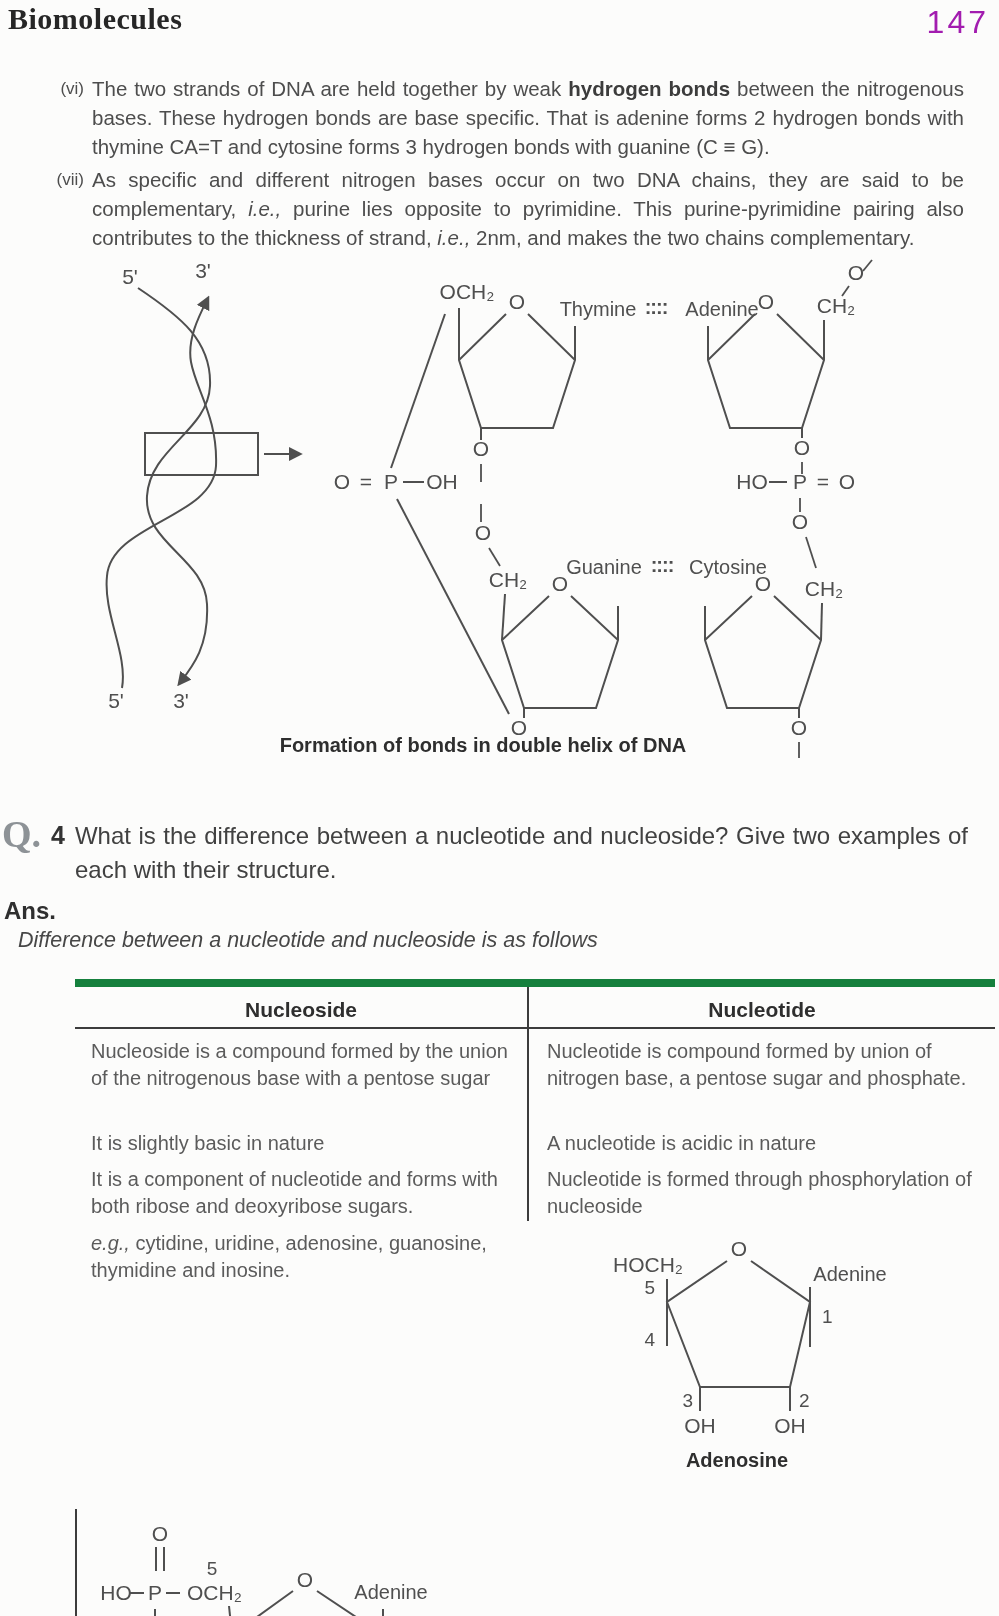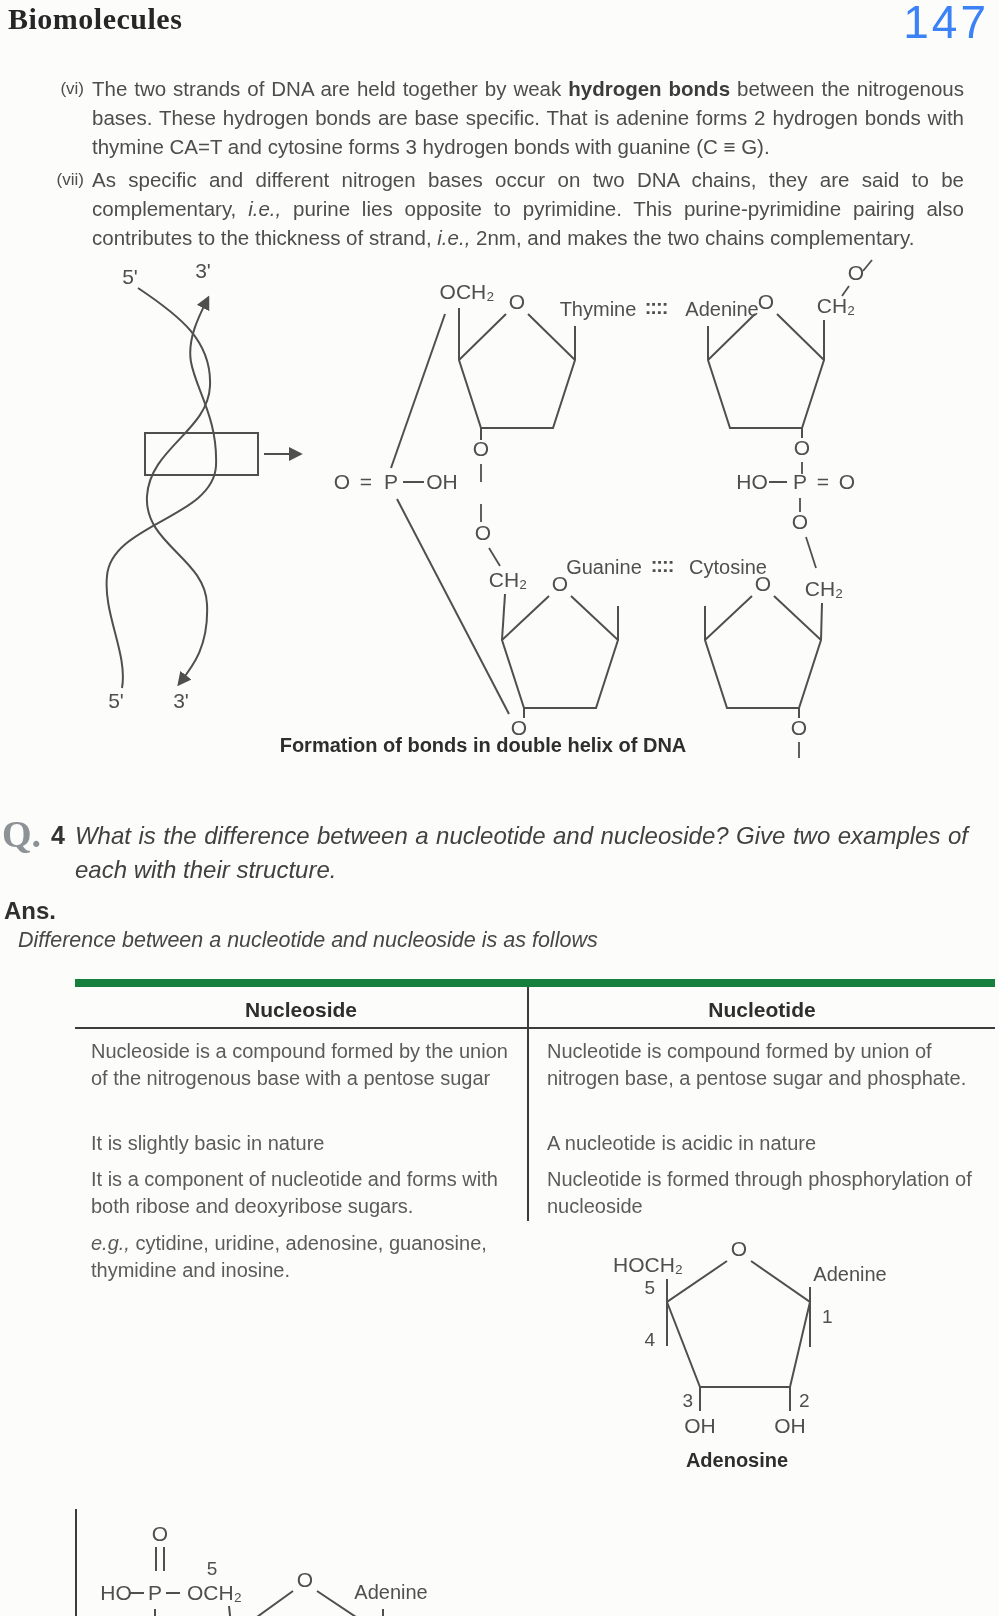--- a/index.html
+++ b/index.html
@@ -4,21 +4,21 @@
 <style>
   html,body{margin:0;padding:0;}
   body{
     width:999px;height:1616px;overflow:hidden;position:relative;
     background:#fcfcfb;color:#4d4d4d;
     font-family:"Liberation Sans","DejaVu Sans",sans-serif;
   }
   
   .page-header{display:flex;justify-content:space-between;align-items:flex-start;padding:2px 10px 0 8px;height:46px;}
   .book-title{font-family:"Liberation Serif","DejaVu Serif",serif;font-weight:700;font-size:30px;color:#262626;letter-spacing:.5px;}
-  .page-num{font-size:46px;font-weight:300;color:#3b82f6;letter-spacing:3px;line-height:40px;}
+  .page-num{font-size:32px;font-weight:300;color:#a21caf;letter-spacing:3px;line-height:40px;}
   
   .para-list{margin-top:26px;}
   .para{display:flex;margin-bottom:4px;}
   .para-label{width:84px;flex:0 0 84px;text-align:right;padding-right:8px;font-size:17px;line-height:29px;color:#4d4d4d;}
   .para-text{width:872px;font-size:20.5px;line-height:29px;text-align:justify;color:#4d4d4d;}
   .para-text .b{font-weight:700;color:#3c3c3c;}
   .para-text .i{font-style:italic;}
   
   .fig-dna{position:relative;width:999px;height:505px;margin-top:4px;}
   .fig-dna svg{position:absolute;left:0;top:0;}
@@ -26,21 +26,21 @@
   .sv-base{font-size:20px;fill:#4f4f4f;}
   .sv-dots{font-size:20px;font-weight:700;letter-spacing:-1px;fill:#4f4f4f;}
   .sv-num{font-size:19px;fill:#4f4f4f;}
   .sv-cap{font-size:20px;font-weight:700;fill:#2e2e2e;}
   .stroke{stroke:#4f4f4f;stroke-width:2;fill:none;}
   .stroke-thin{stroke:#4f4f4f;stroke-width:1.8;fill:none;}
   
   .qa{margin-top:56px;display:flex;}
   .q-mark{font-family:"Liberation Serif","DejaVu Serif",serif;font-size:38px;font-weight:700;color:#8d9296;line-height:34px;padding-left:2px;}
   .q-num{font-size:25px;font-weight:700;color:#333;padding:4px 10px 0 10px;}
-  .q-text{width:893px;font-size:24px;line-height:34px;color:#414141;text-align:justify;padding-top:2px;font-style:italic;}
+  .q-text{width:893px;font-size:24px;line-height:34px;color:#414141;text-align:justify;padding-top:2px;}
   .ans-row{margin-top:10px;display:flex;flex-direction:column;}
   .ans-label{font-size:24px;font-weight:700;color:#2f2f2f;padding-left:4px;}
   .ans-intro{font-size:21.5px;font-style:italic;color:#474747;padding:3px 0 0 18px;}
   
   .cmp-table{margin:26px 4px 0 75px;width:920px;border-top:8px solid #15803d;display:grid;grid-template-columns:452px 468px;}
   .cell{font-size:20px;line-height:27px;color:#5b5b5b;}
   .cell.right{border-left:2px solid #3c3c3c;}
   .cell.hdr{font-size:21px;font-weight:700;color:#2e2e2e;text-align:center;padding:9px 0 7px 0;border-bottom:2px solid #3c3c3c;height:24px;}
   .cell.body-l{padding:9px 14px 0 16px;}
   .cell.body-r{padding:9px 14px 0 18px;}

